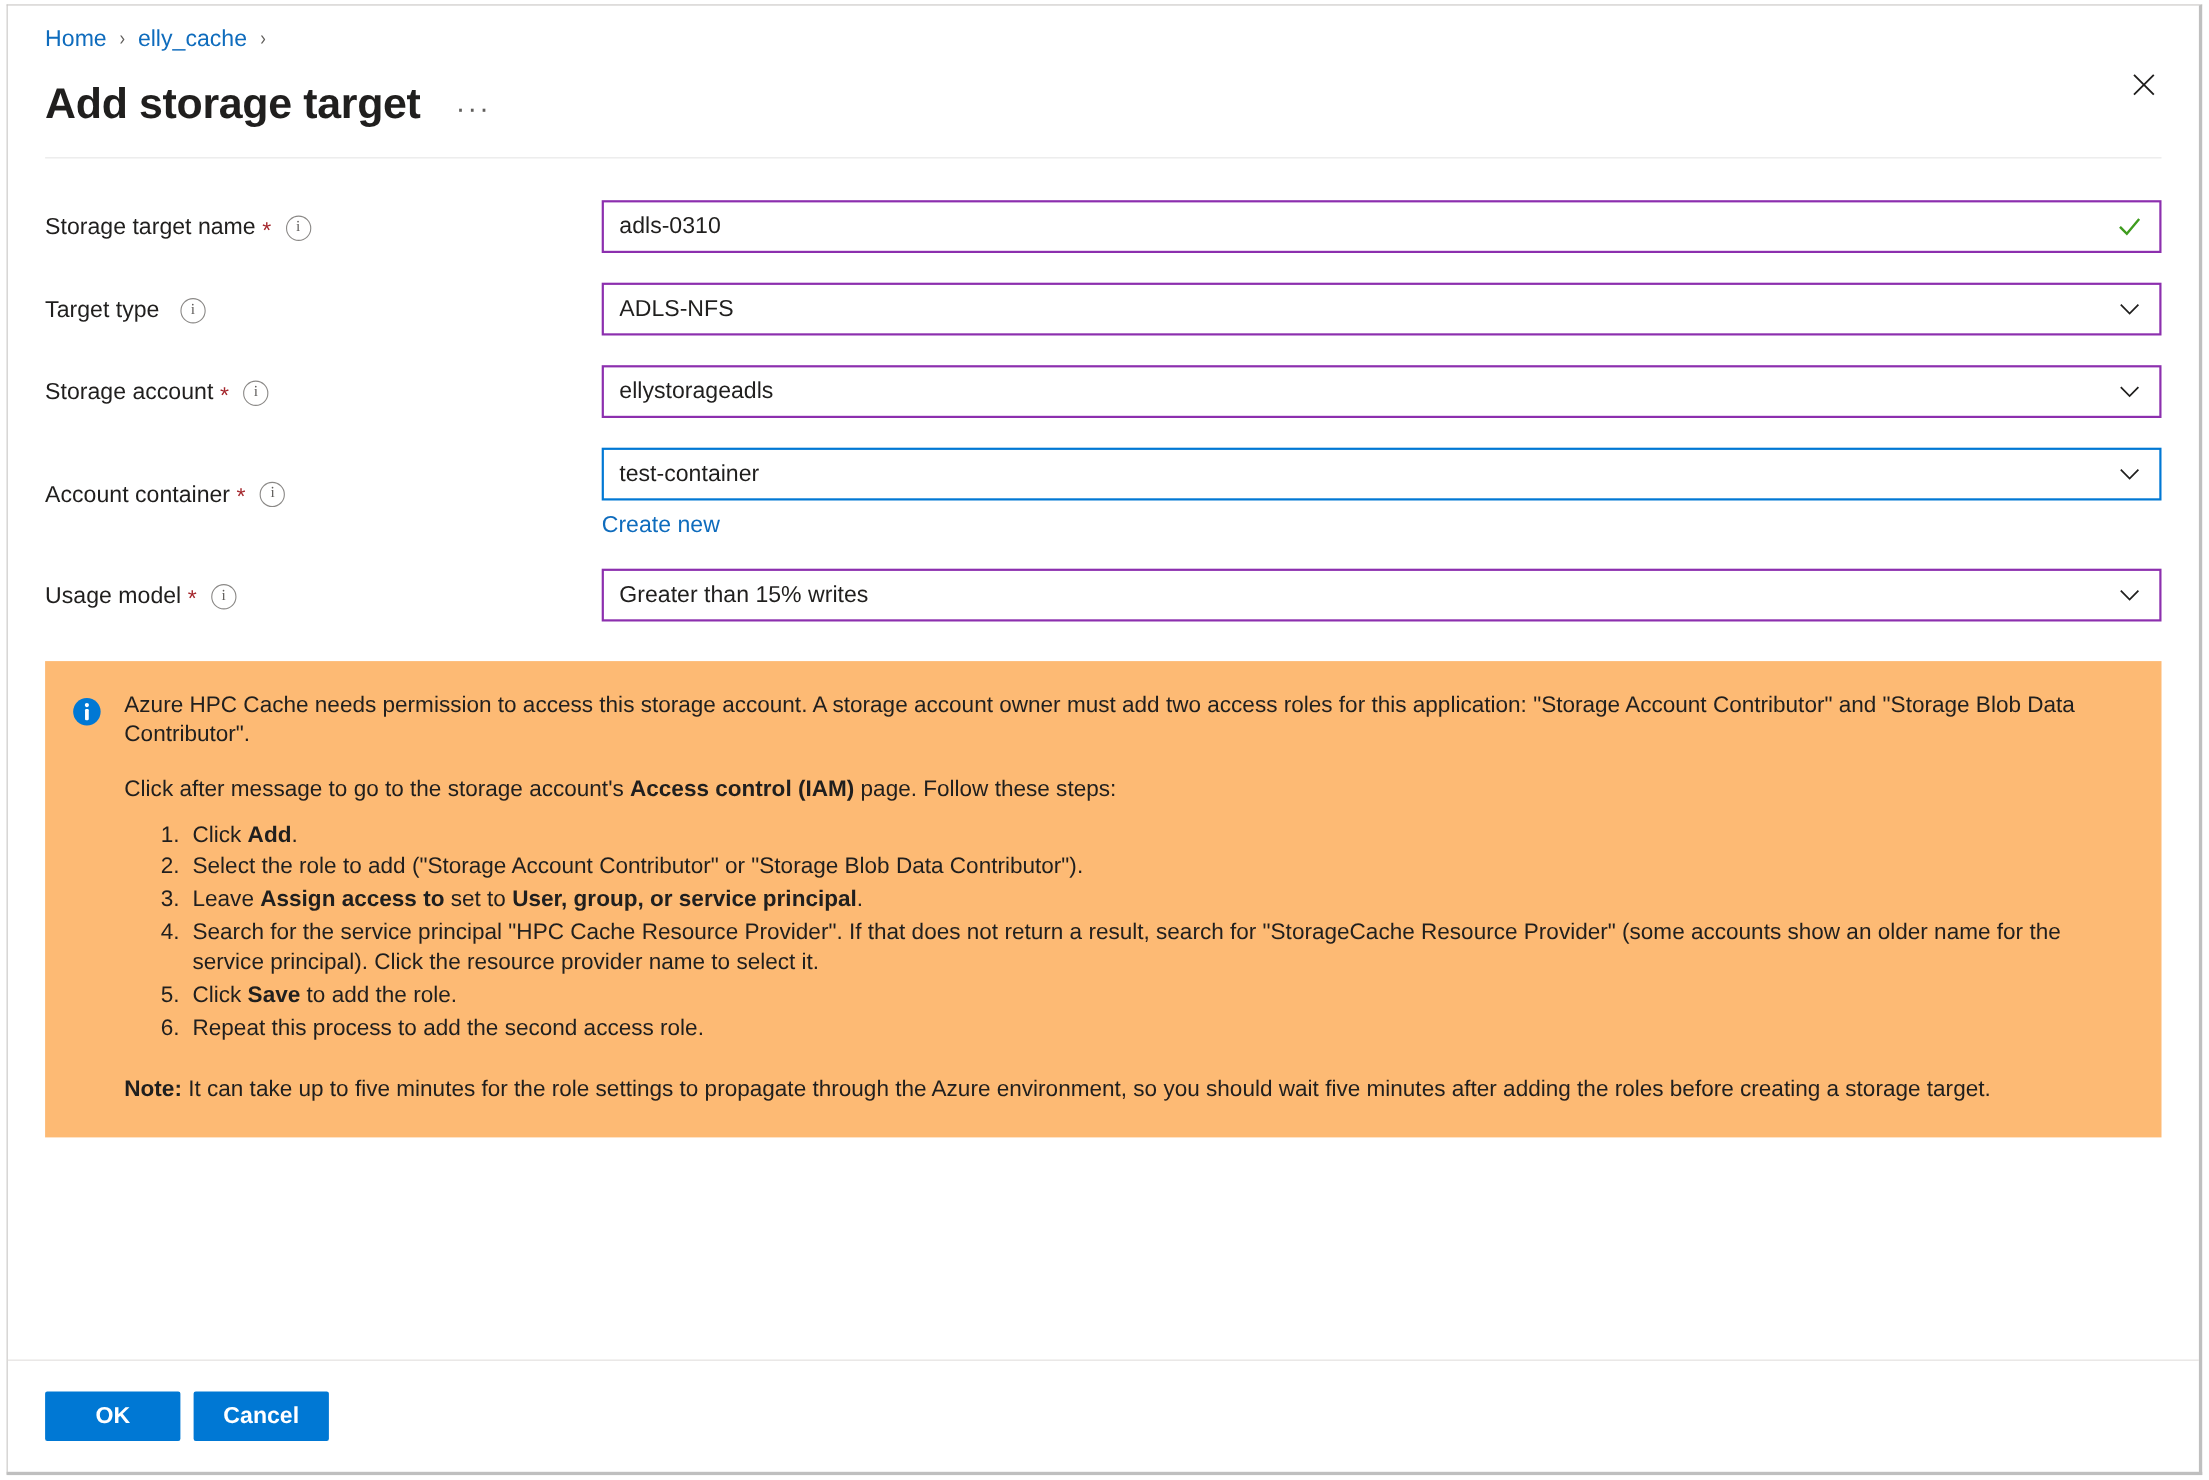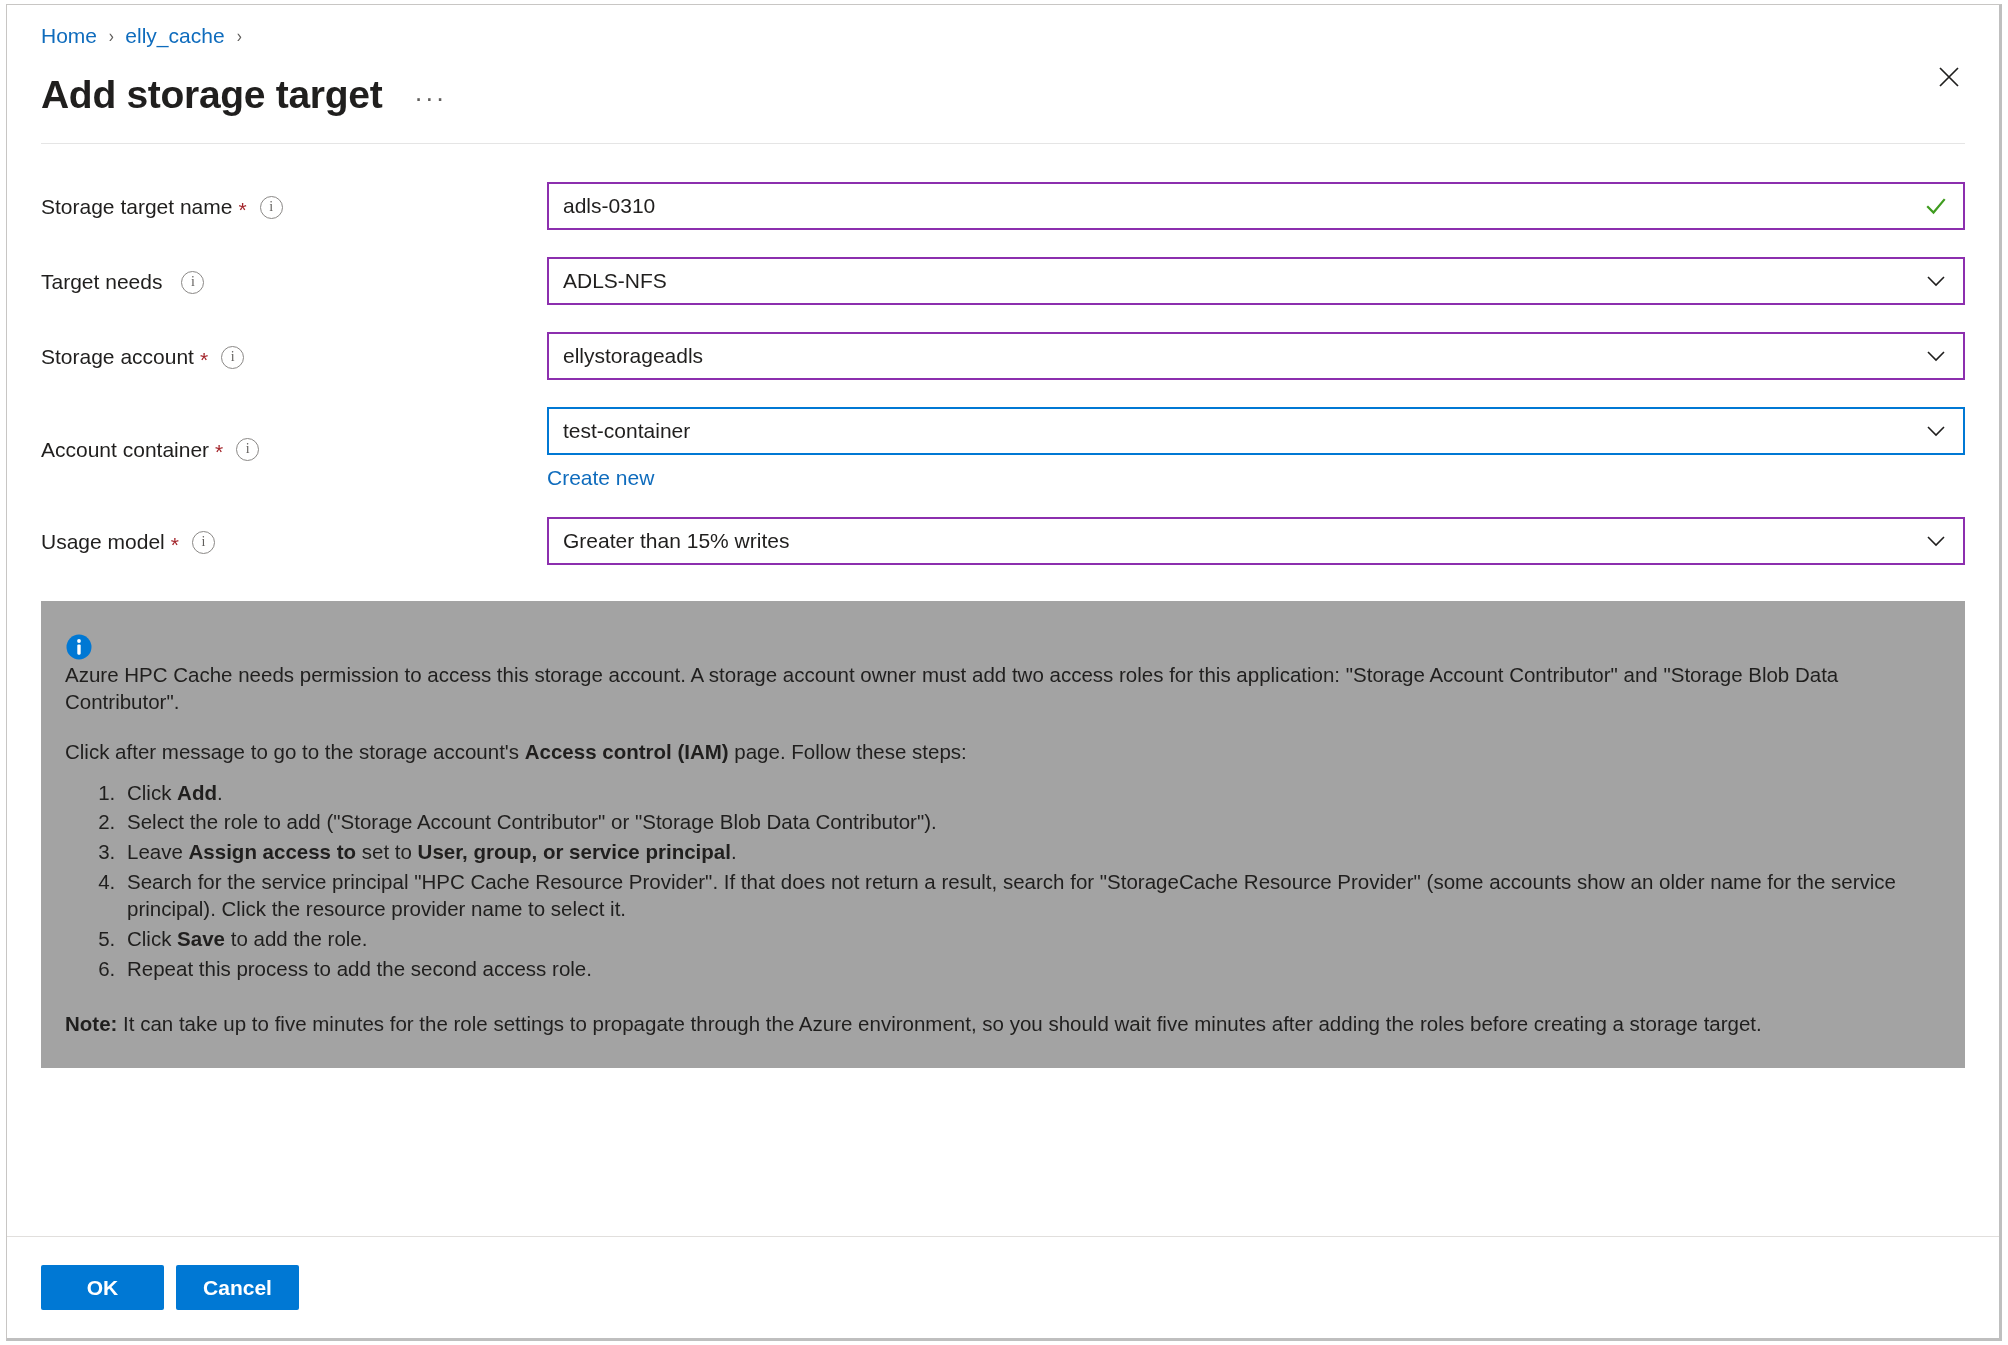--- a/index.html
+++ b/index.html
@@ -192,27 +192,26 @@
     display: inline-block;
     margin-top: 11px;
     font-size: 21px;
     color: #0f6cbd;
     cursor: pointer;
   }
 
   
   .info-banner {
     margin-top: 36px;
-    background: #a3a3a3;
+    background: #fdba74;
     display: flex;
     align-items: flex-start;
     padding: 26px 30px 30px 24px;
     box-sizing: border-box;
     cursor: pointer;
-    flex-direction: column;
   }
   .banner-icon {
     flex: 0 0 auto;
     width: 28px;
     height: 28px;
     margin-top: 6px;
     margin-right: 20px;
   }
   .banner-body {
     flex: 1 1 auto;
@@ -301,21 +300,21 @@
               <svg width="24" height="24" viewBox="0 0 24 24">
                 <path d="M4 13 L9.5 18.5 L20 6" stroke="#3f9c1f" stroke-width="2.2" fill="none" stroke-linecap="square"></path>
               </svg>
             </span>
           </div>
         </div>
       </div>
 
       <div class="field-row">
         <div class="field-label">
-          <span>Target needs</span>
+          <span>Target type</span>
           <span class="req-star"></span>
           <span class="info-icon">
               <i>i</i>
             </span>
         </div>
         <div class="field-control">
           <div class="input-box select">
             <span class="input-value">ADLS-NFS</span>
             <span class="chevron">
               <svg width="22" height="22" viewBox="0 0 22 22">

